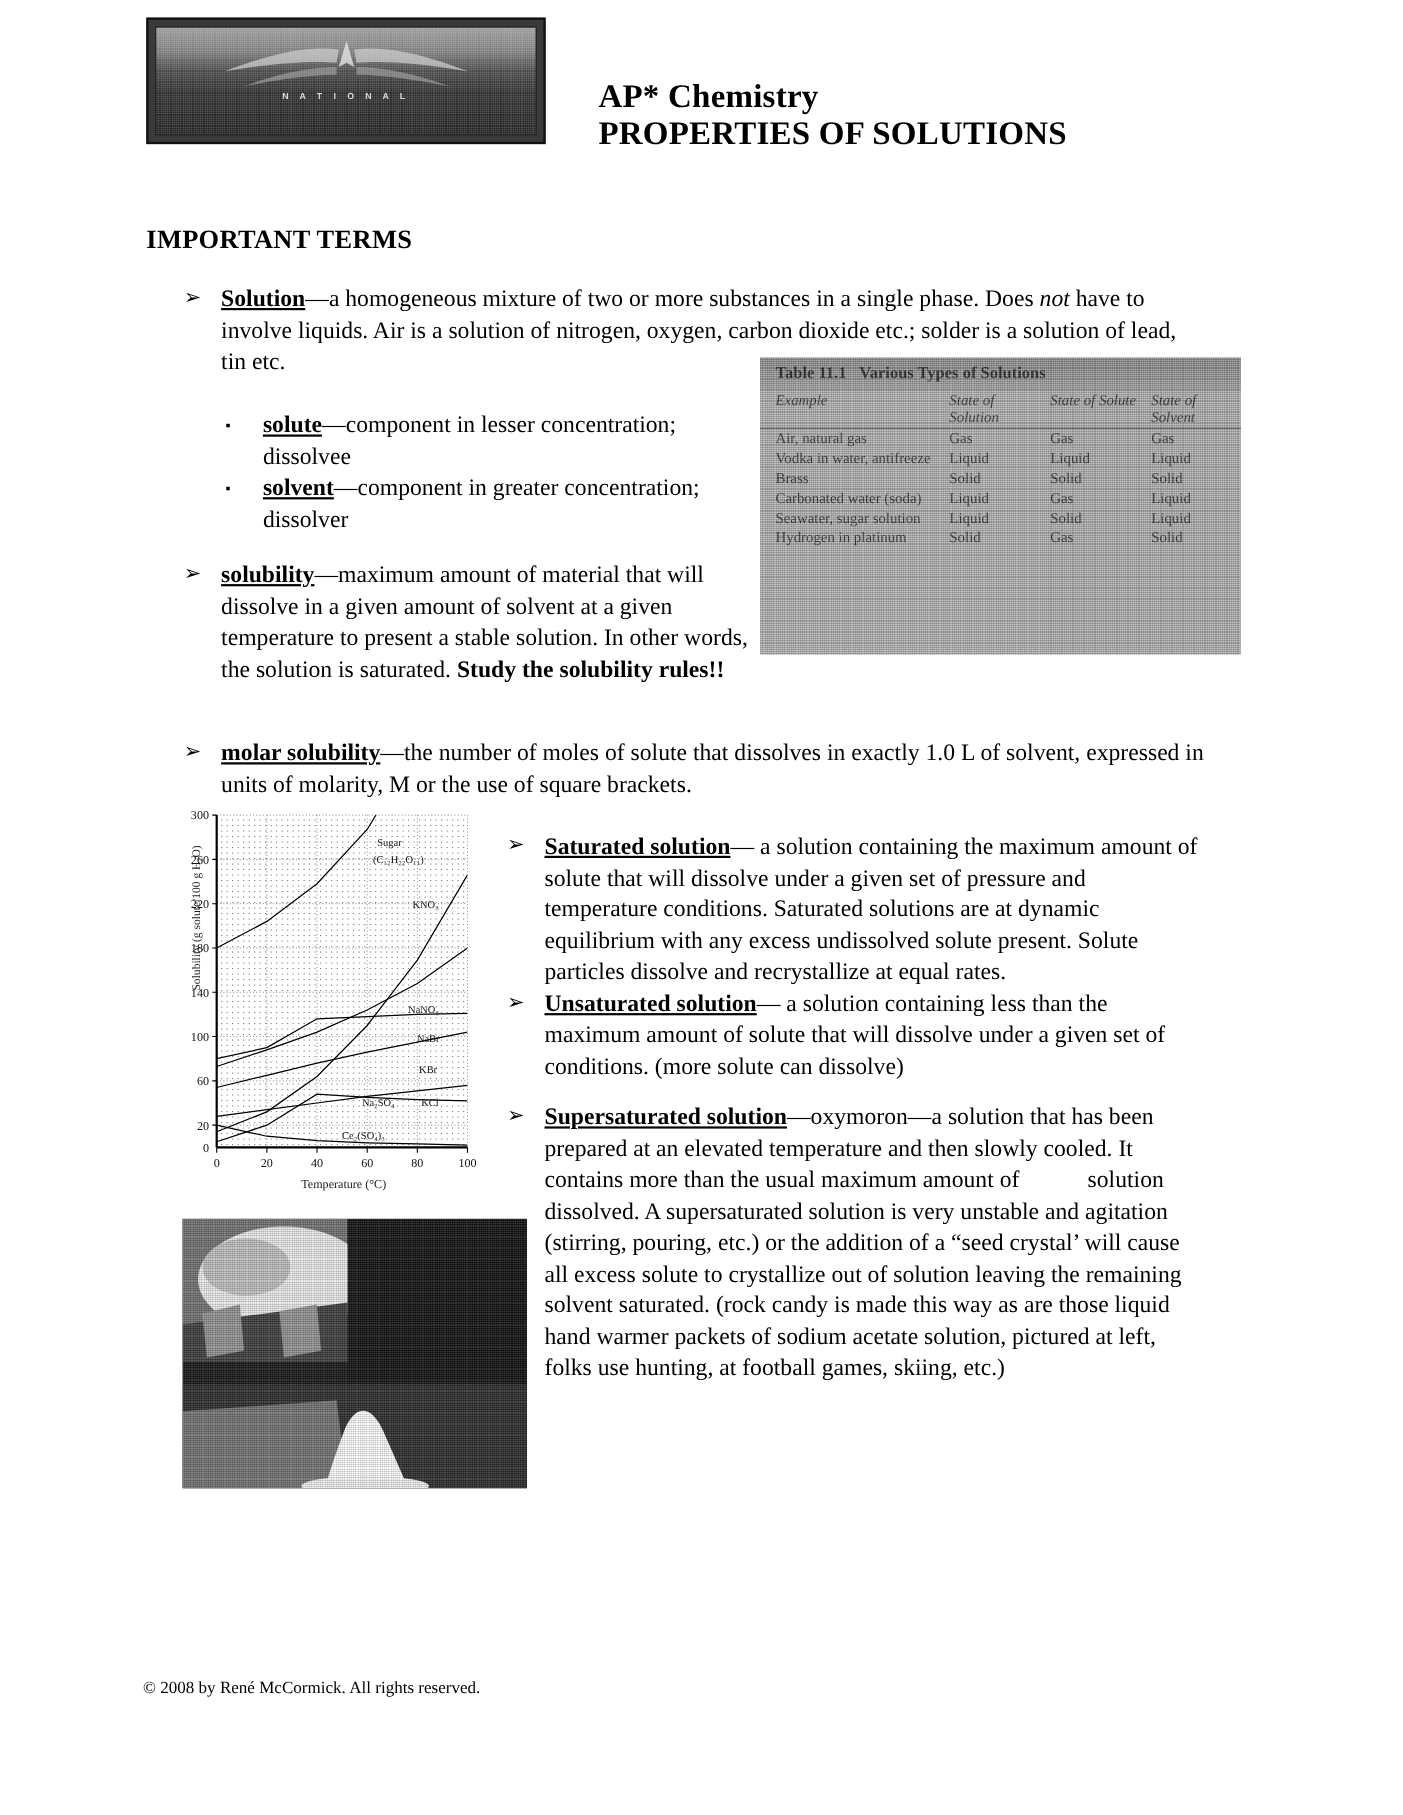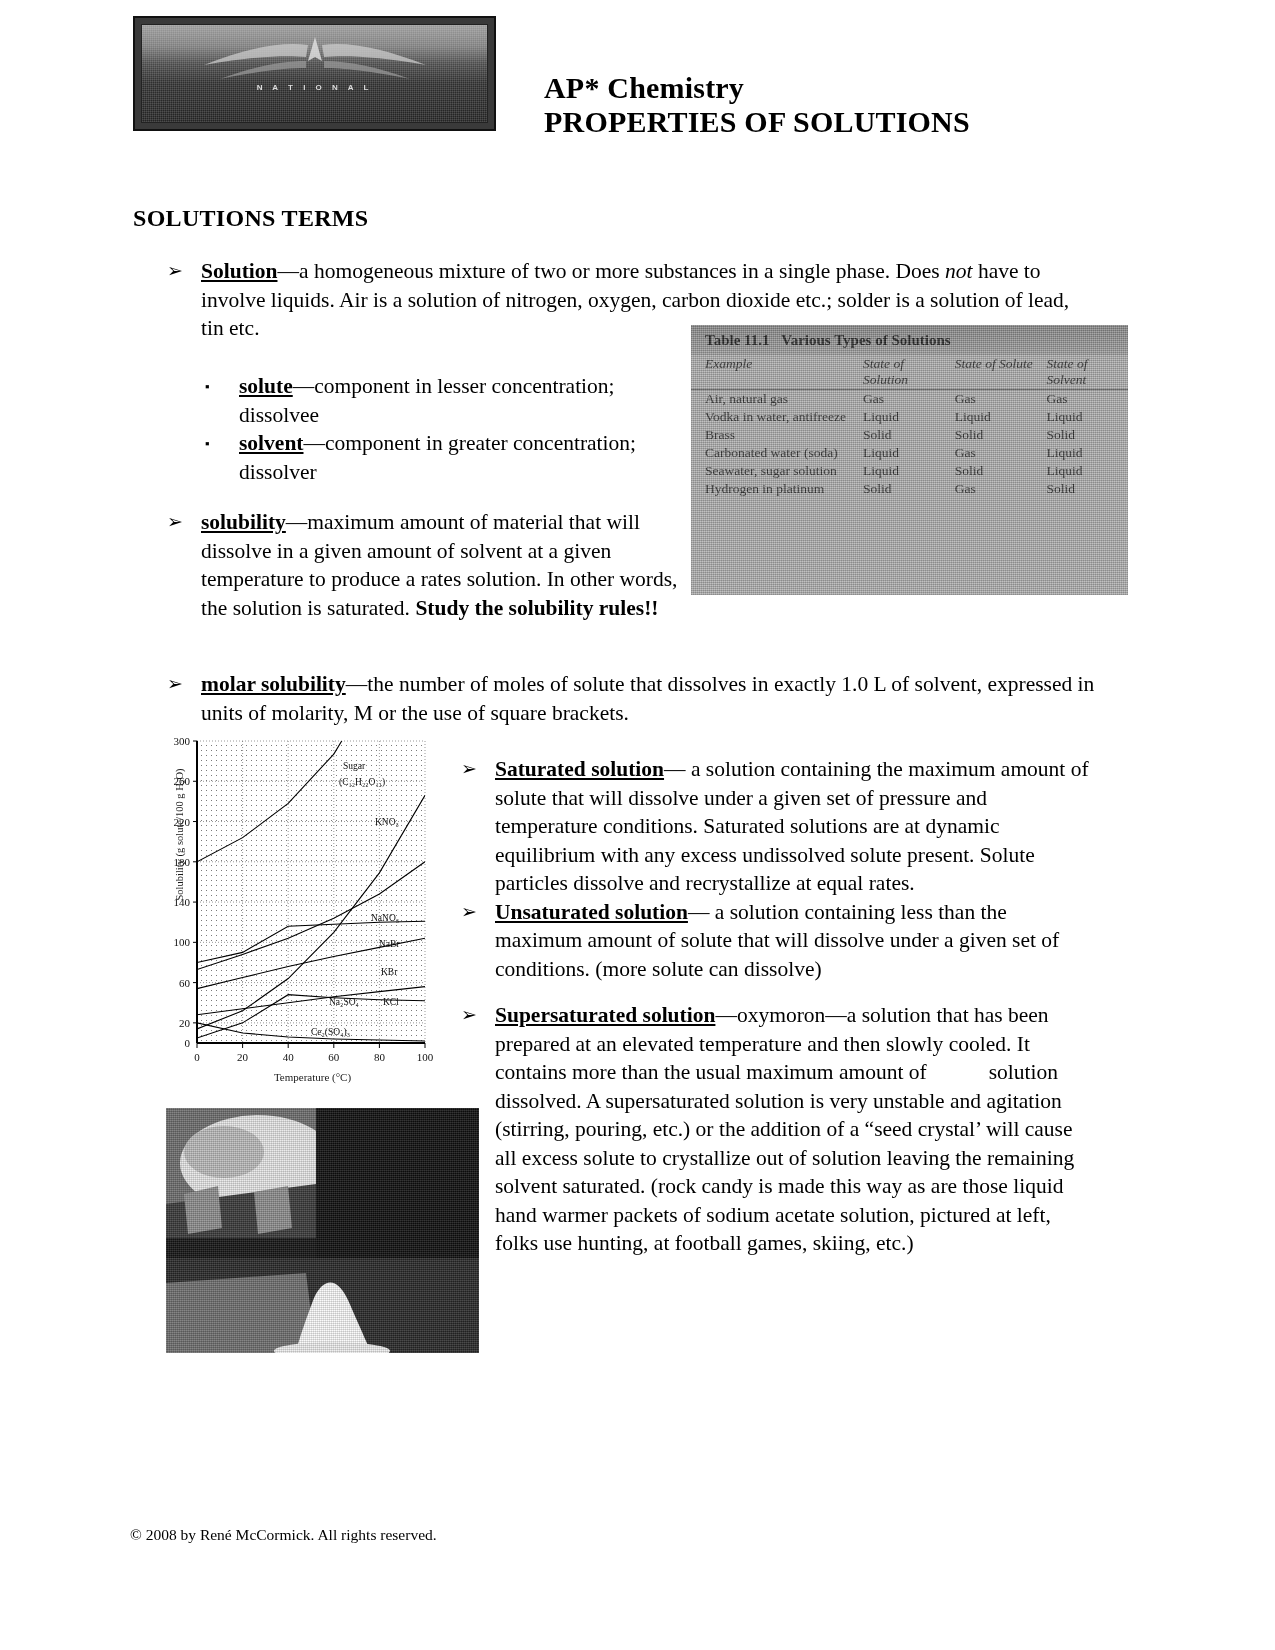--- a/index.html
+++ b/index.html
@@ -309,21 +309,21 @@
       <div class="logo-national">N A T I O N A L</div>
       <div class="logo-initiative">I N I T I A T I V E</div>
     </div>
   </div>
   <div class="header-titles">
     <div class="title-line1">AP* Chemistry</div>
     <div class="title-line2">PROPERTIES OF SOLUTIONS</div>
   </div>
 </div>
 
-<div class="section-heading">SOLUTIONS TERMS</div>
+<div class="section-heading">IMPORTANT TERMS</div>
 
 <div id="block-solution" class="body-text">
   <div class="bullet-row">
     <span class="arrow-marker">➢</span>
     <span class="bullet-body"><u class="term">Solution</u><span>—a homogeneous mixture of two or more substances in a single phase.  Does </span><span class="ital">not</span><span> have to involve liquids.  Air is a solution of nitrogen, oxygen, carbon dioxide etc.; solder is a solution of lead, tin etc.</span></span>
   </div>
 </div>
 
 <div id="block-subbullets" class="body-text">
   <div class="bullet-row">
@@ -332,21 +332,21 @@
   </div>
   <div class="bullet-row">
     <span class="sq-marker">▪</span>
     <span class="bullet-body"><u class="term">solvent</u><span>—component in greater concentration; dissolver</span></span>
   </div>
 </div>
 
 <div id="block-solubility" class="body-text">
   <div class="bullet-row">
     <span class="arrow-marker">➢</span>
-    <span class="bullet-body"><u class="term">solubility</u><span>—maximum amount of material that will dissolve in a given amount of solvent at a given temperature to produce a rates solution.  In other words, the solution is saturated.  </span><span class="bold">Study the solubility rules!!</span></span>
+    <span class="bullet-body"><u class="term">solubility</u><span>—maximum amount of material that will dissolve in a given amount of solvent at a given temperature to present a stable solution.  In other words, the solution is saturated.  </span><span class="bold">Study the solubility rules!!</span></span>
   </div>
 </div>
 
 <div id="block-molar" class="body-text">
   <div class="bullet-row">
     <span class="arrow-marker">➢</span>
     <span class="bullet-body"><u class="term">molar solubility</u><span>—the number of moles of solute that dissolves in exactly 1.0 L of solvent, expressed in units of molarity, M or the use of square brackets.</span></span>
   </div>
 </div>
 

